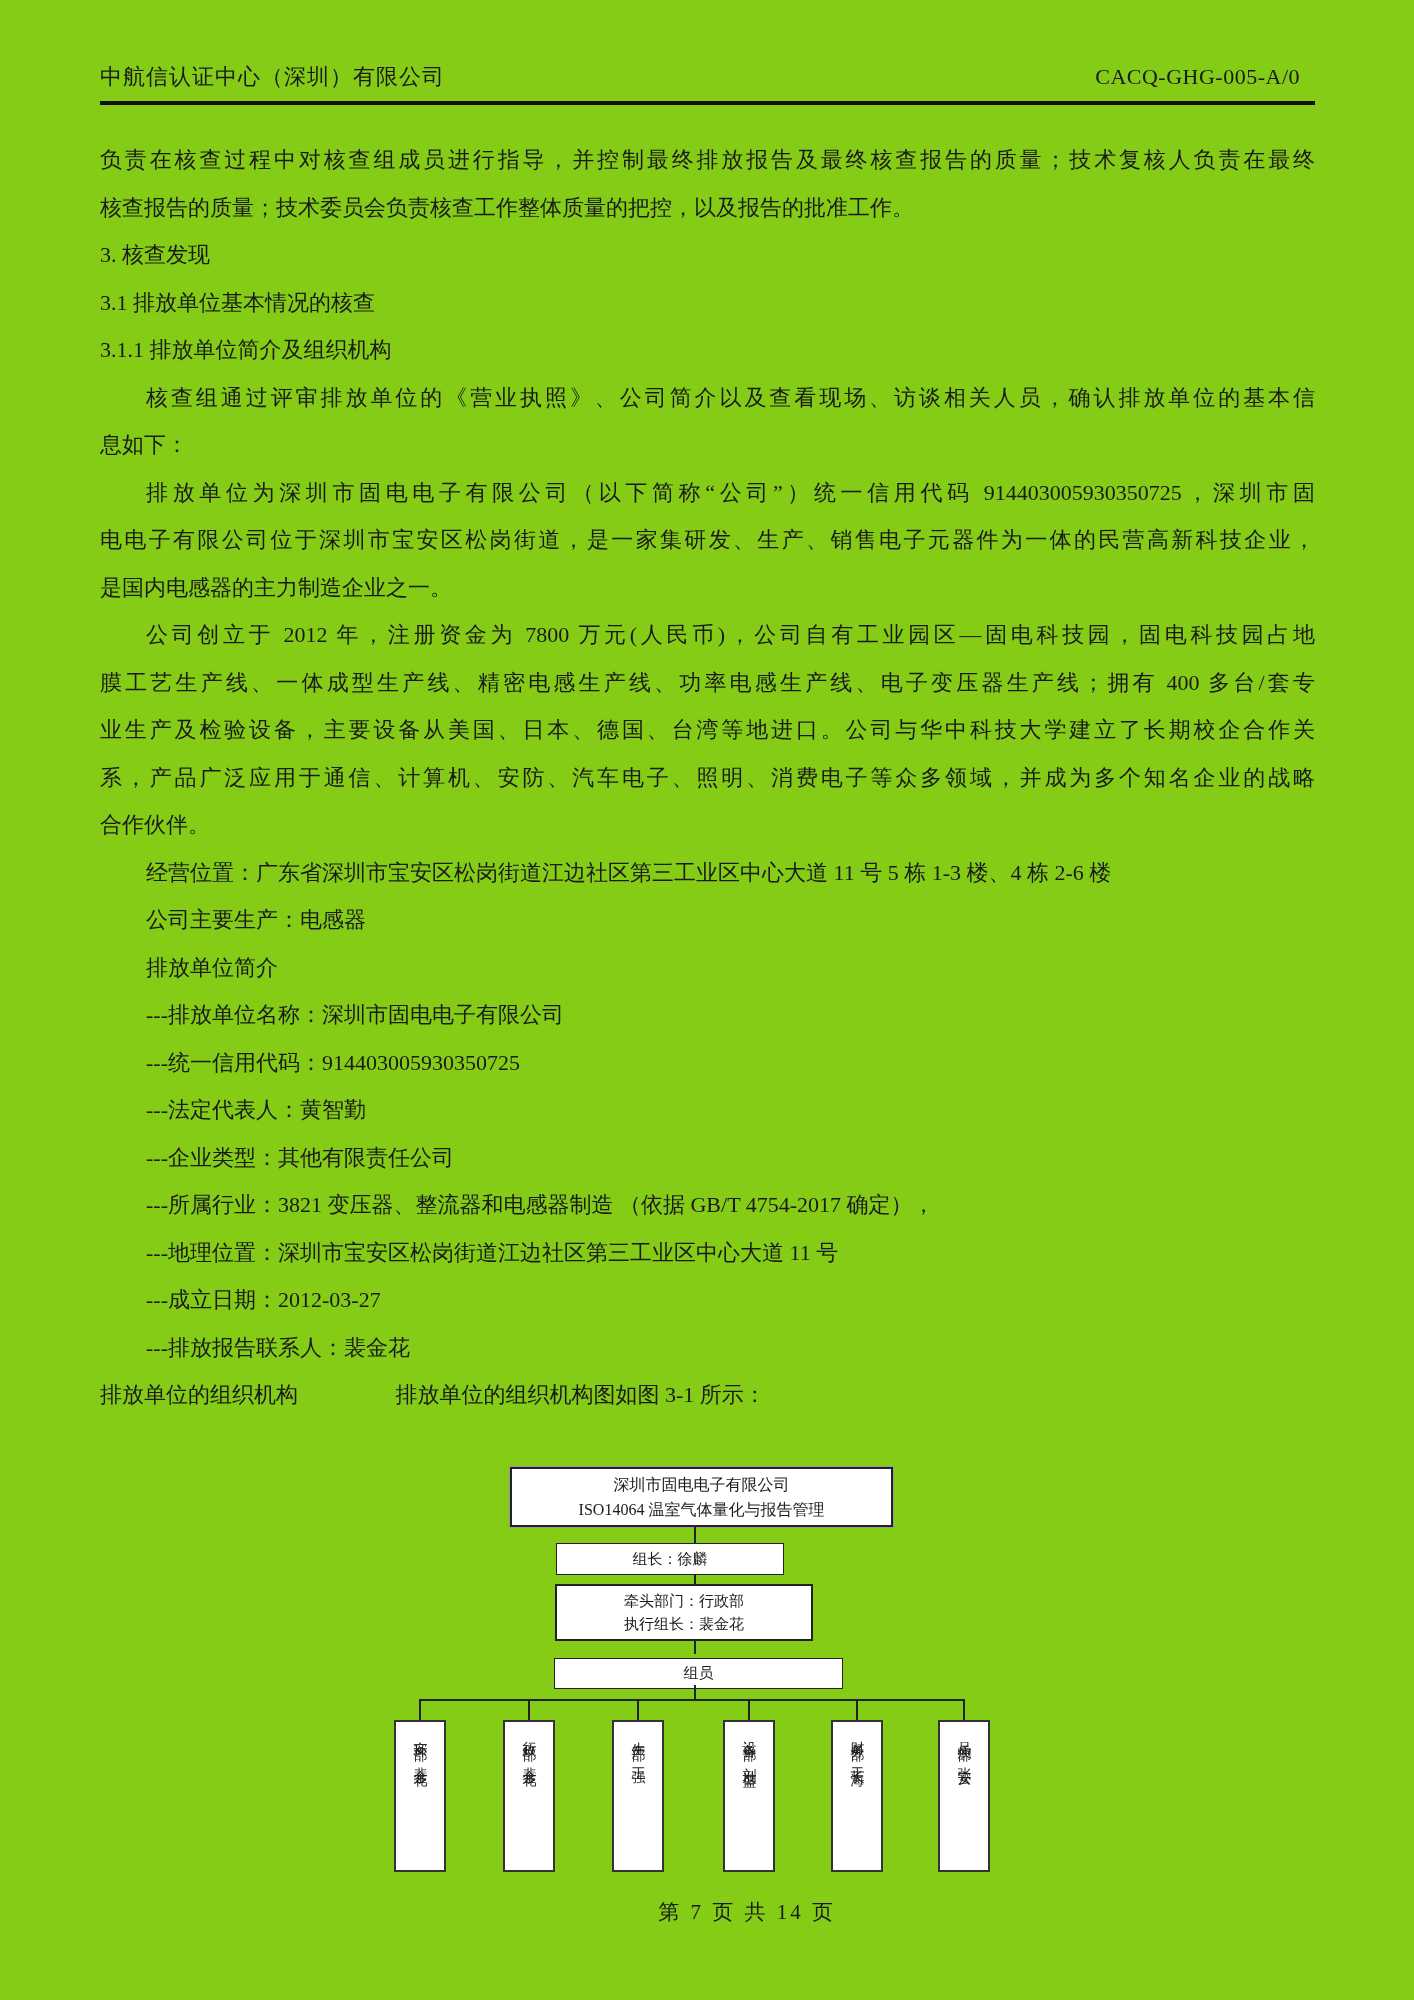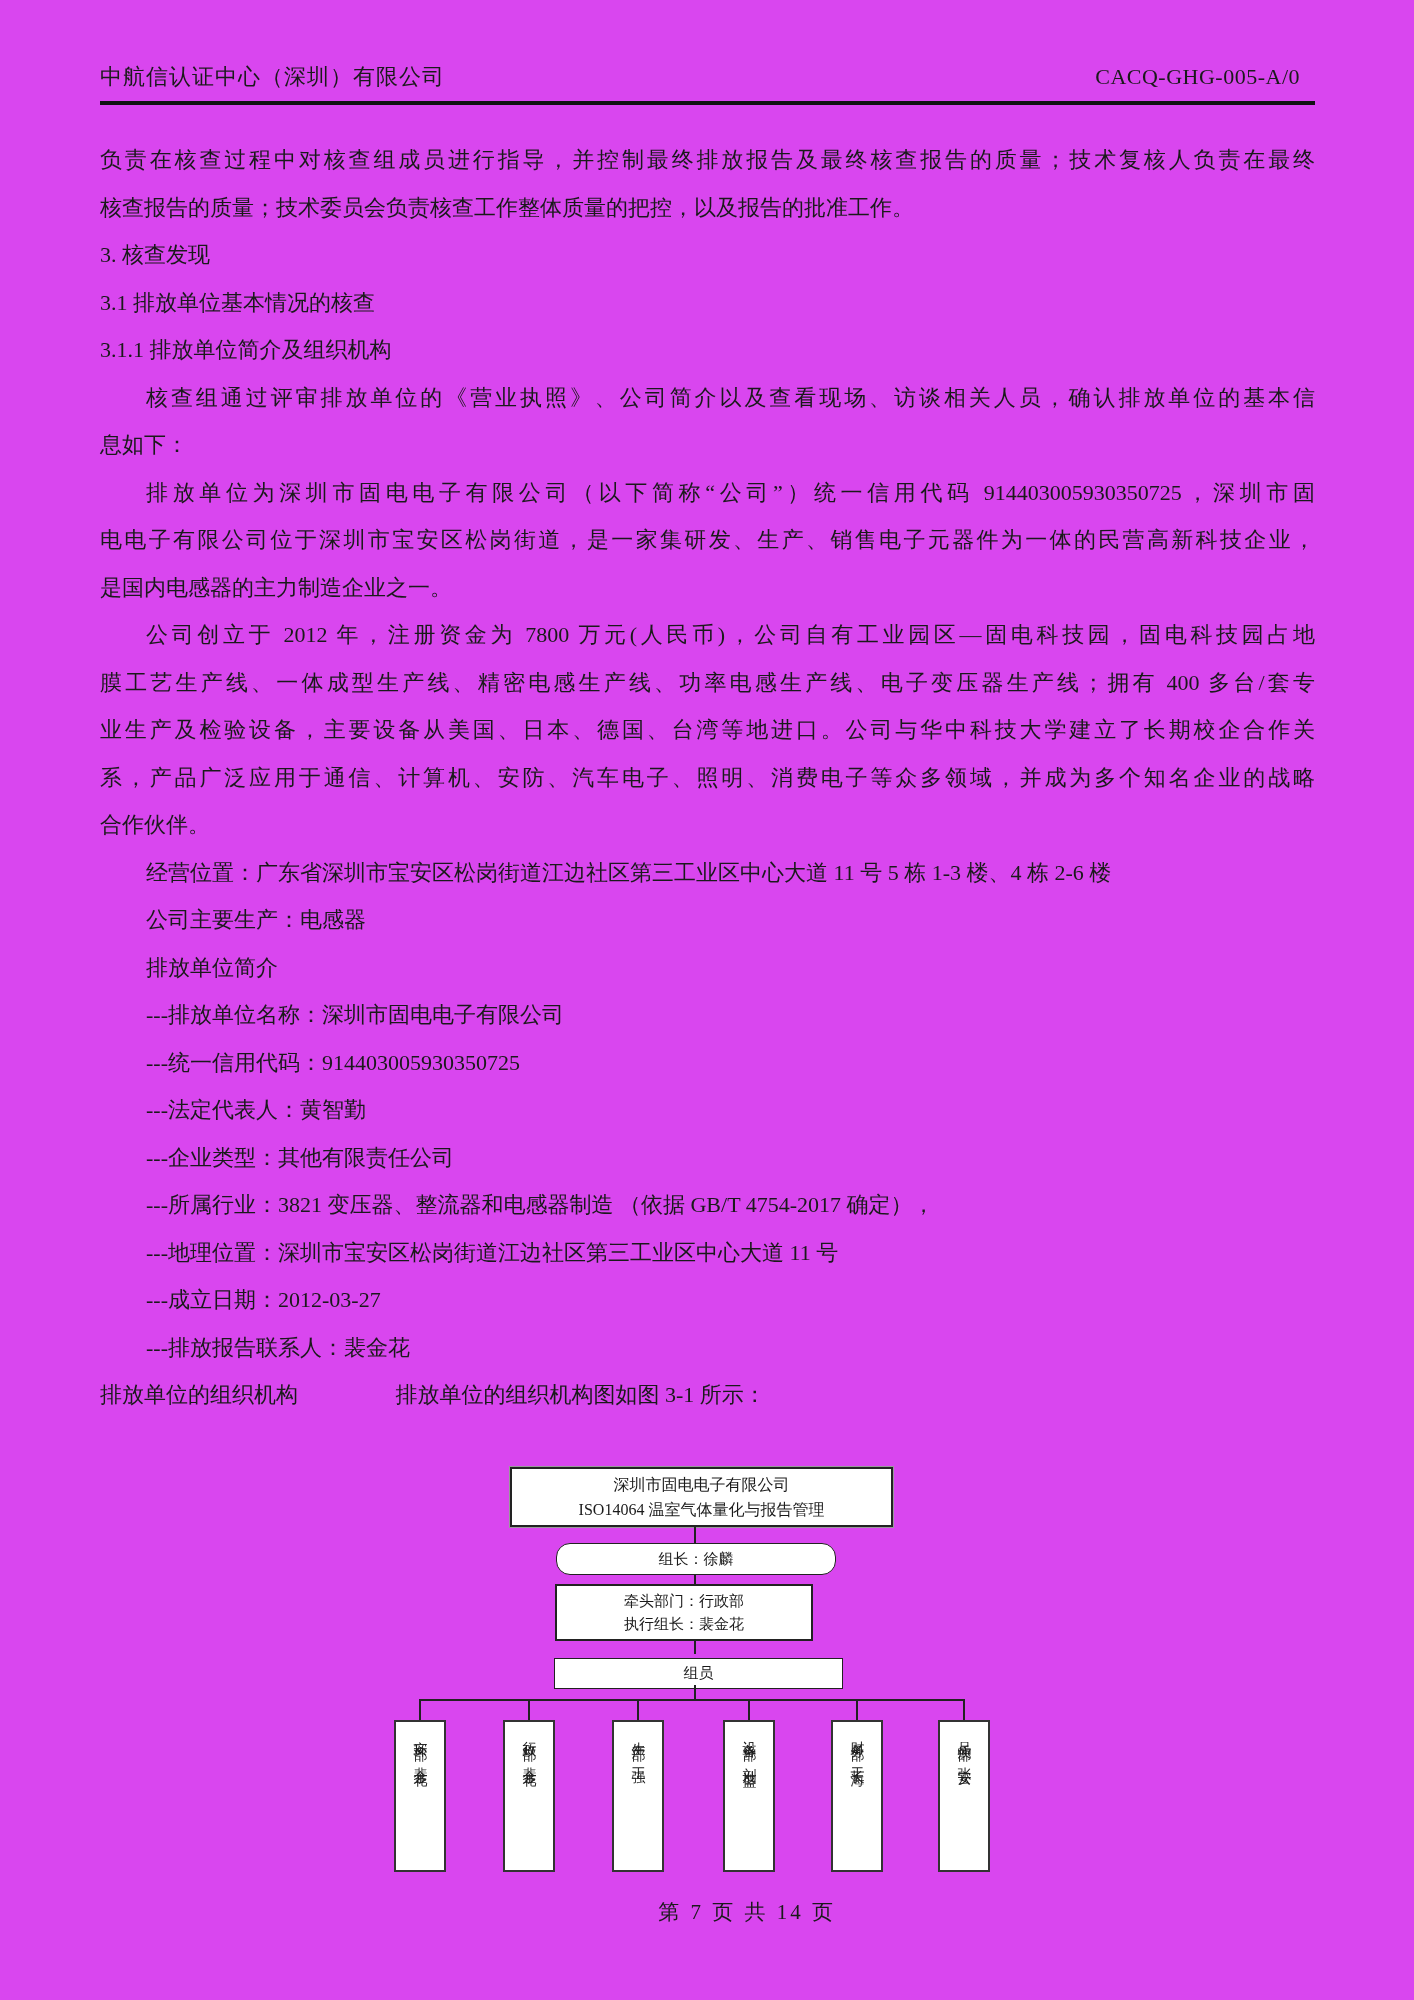--- a/index.html
+++ b/index.html
@@ -1,19 +1,19 @@
 <!DOCTYPE html>
 <html><head>
 <meta charset="utf-8">
 <style>
   html,body{margin:0;padding:0;background:#e8e8e8;}
   .page{
     position:relative;
     width:1414px;height:2000px;
-    background:#d946ef;
+    background:#84cc16;
     margin:0 auto;
     font-family:"Liberation Serif","DejaVu Serif",serif;
     color:#1a1a1a;
     overflow:hidden;
   }
   
   .hdr{position:absolute;left:100px;right:99px;top:62px;height:36px;font-size:22px;}
   .hdr-left{position:absolute;left:0;top:0;letter-spacing:1px;}
   .hdr-right{position:absolute;right:15px;top:2px;font-size:22px;letter-spacing:0.5px;}
   .hdr-rule{position:absolute;left:100px;width:1215px;top:101px;height:4px;background:#111;}
@@ -33,21 +33,21 @@
   .cbox{
     position:absolute;
     background:#fff;
     border:1.5px solid #222;
     box-sizing:border-box;
     display:flex;flex-direction:column;justify-content:center;align-items:center;
     text-align:center;
   }
   .cbox .bl{display:block;width:100%;}
   .top-box{left:510px;top:0;width:383px;height:60px;border-width:2px;font-size:16px;line-height:25px;box-shadow:0 0 0 1px #999;}
-  .leader-box{left:556px;top:76px;width:280px;height:32px;font-size:15px;border-radius:14px;}
+  .leader-box{left:556px;top:76px;width:228px;height:32px;font-size:15px;}
   .lead-box{left:555px;top:117px;width:258px;height:57px;border-width:2.5px;font-size:15px;line-height:23px;}
   .member-box{left:554px;top:191px;width:289px;height:31px;font-size:15px;}
   .vline{position:absolute;width:2px;background:#222;left:694px;}
   .vl1{top:60px;height:16px;}
   .vl2{top:108px;height:9px;}
   .vl3{top:174px;height:13px;}
   .vl4{top:218px;height:14px;}
   .hconn{position:absolute;left:419px;top:232px;width:546px;height:2px;background:#222;}
   .stub{position:absolute;top:232px;height:21px;width:2px;background:#222;}
   .dept{

